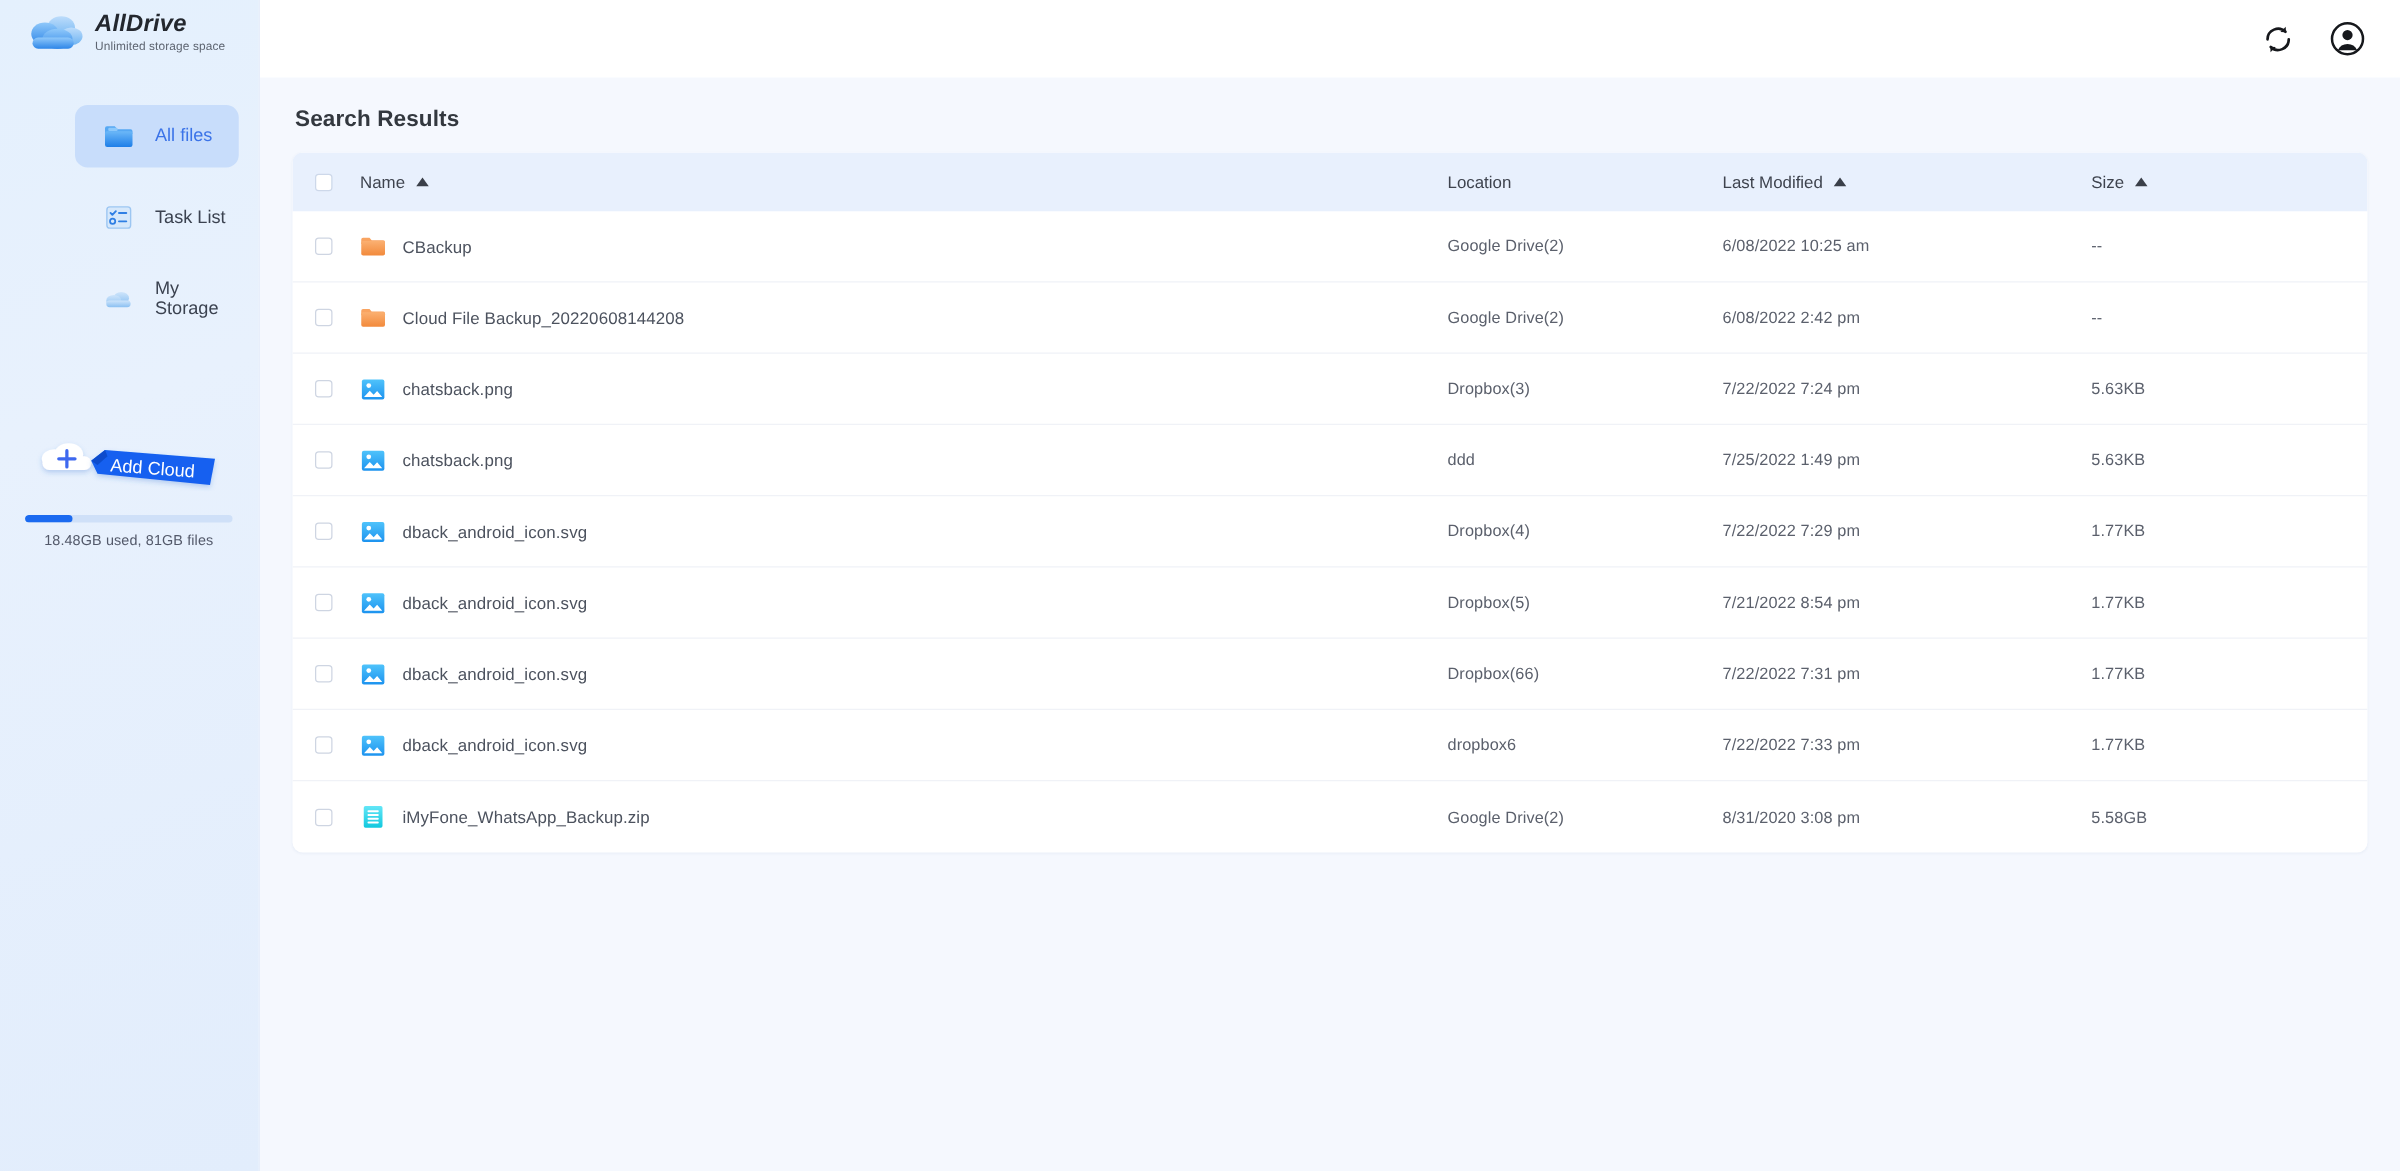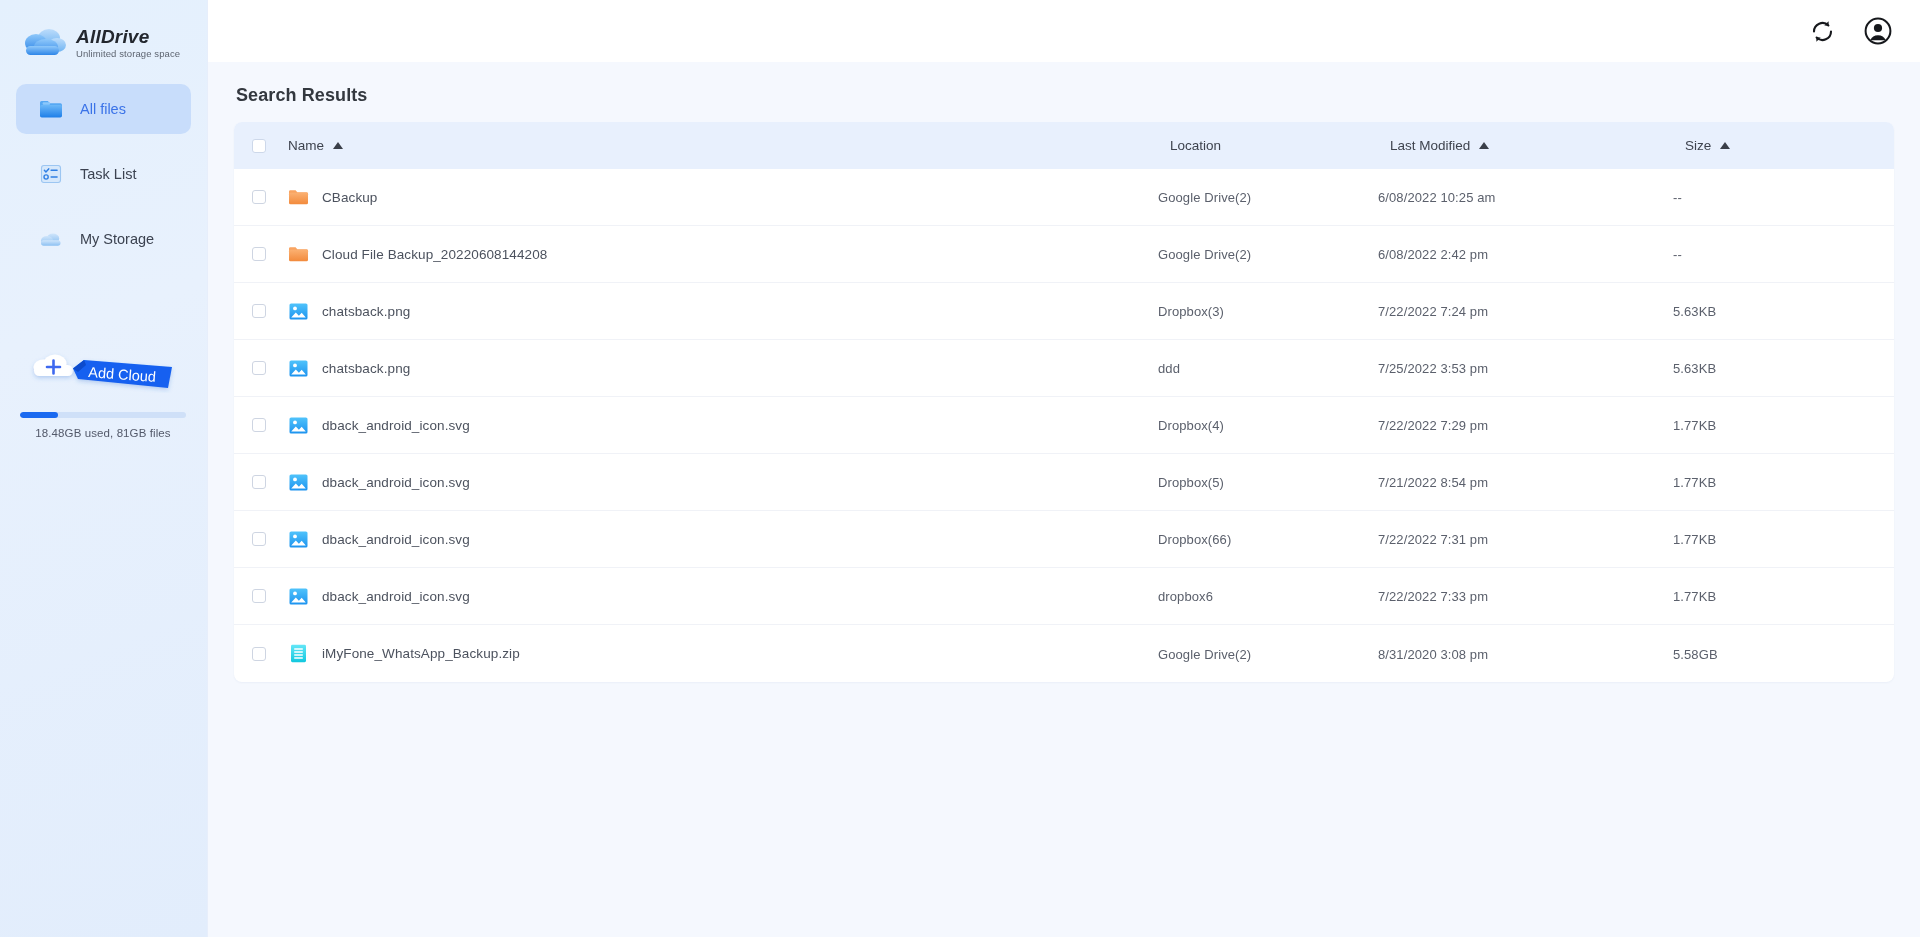--- a/index.html
+++ b/index.html
@@ -20,42 +20,42 @@
   .sidebar {
     width: 208px;
     min-width: 208px;
     height: 937px;
     background: linear-gradient(160deg, #e4f0fd 0%, #e8f1fd 35%, #e2edfc 100%);
     position: relative;
     border-right: 1px solid #e7eefb;
   }
   .brand {
     display: flex;
-    align-items: center;
+    align-items: flex-start;
     gap: 8px;
-    padding: 24px 0 0 22px;
+    padding: 10px 0 0 22px;
     height: 62px;
   }
   .brand-cloud { width: 46px; height: 34px; flex: none; position: relative; }
   .brand-text { display: flex; flex-direction: column; line-height: 1.05; }
   .brand-name {
     font-size: 19px;
     font-weight: bold;
     font-style: italic;
     color: #23272e;
     letter-spacing: .2px;
   }
   .brand-tag {
     font-size: 9.5px;
     color: #5d6470;
     margin-top: 3px;
     letter-spacing: .1px;
   }
 
-  .nav { margin-top: 22px; padding: 0 16px; }
+  .nav { margin-top: 22px; padding: 0 16px; margin-left: 44px; }
   .nav-item {
     display: flex;
     align-items: center;
     gap: 16px;
     height: 50px;
     padding-left: 22px;
     border-radius: 10px;
     margin-bottom: 15px;
     cursor: pointer;
     user-select: none;
@@ -169,21 +169,20 @@
   .c-size { width: 140px; flex: none; }
 
   .th {
     font-size: 13.5px;
     color: #3e434e;
     display: flex;
     align-items: center;
     gap: 9px;
     cursor: pointer;
     user-select: none;
-    margin-left: 12px;
   }
   .th.plain { cursor: default; }
   .sort-arrow {
     width: 0; height: 0;
     border-left: 5px solid transparent;
     border-right: 5px solid transparent;
     border-bottom: 7px solid #3a3f49;
     display: inline-block;
   }
 
@@ -406,21 +405,21 @@
               <div class="c-name" style="padding-left:0">
                 <span class="cb"></span>
                 <span class="file-icon" style="margin-left:22px"><svg width="21" height="21" viewBox="0 0 21 21">
                     <rect x="1.5" y="2.5" width="18" height="16" rx="1.6" fill="url(#gImg)"></rect>
                     <circle cx="7" cy="7.4" r="1.9" fill="#ffffff"></circle>
                     <path d="M3.2 16.6l4.6-5.1 3.1 3.3 2.8-3 4.1 4.8z" fill="#ffffff"></path>
                   </svg></span>
                 <span class="fname">chatsback.png</span>
               </div>
               <div class="c-loc"><span class="cell">ddd</span></div>
-              <div class="c-mod"><span class="cell">7/25/2022 3:53 pm</span></div>
+              <div class="c-mod"><span class="cell">7/25/2022 1:49 pm</span></div>
               <div class="c-size"><span class="cell">5.63KB</span></div>
             </div>
             <div class="row">
               <div class="c-name" style="padding-left:0">
                 <span class="cb"></span>
                 <span class="file-icon" style="margin-left:22px"><svg width="21" height="21" viewBox="0 0 21 21">
                     <rect x="1.5" y="2.5" width="18" height="16" rx="1.6" fill="url(#gImg)"></rect>
                     <circle cx="7" cy="7.4" r="1.9" fill="#ffffff"></circle>
                     <path d="M3.2 16.6l4.6-5.1 3.1 3.3 2.8-3 4.1 4.8z" fill="#ffffff"></path>
                   </svg></span>

